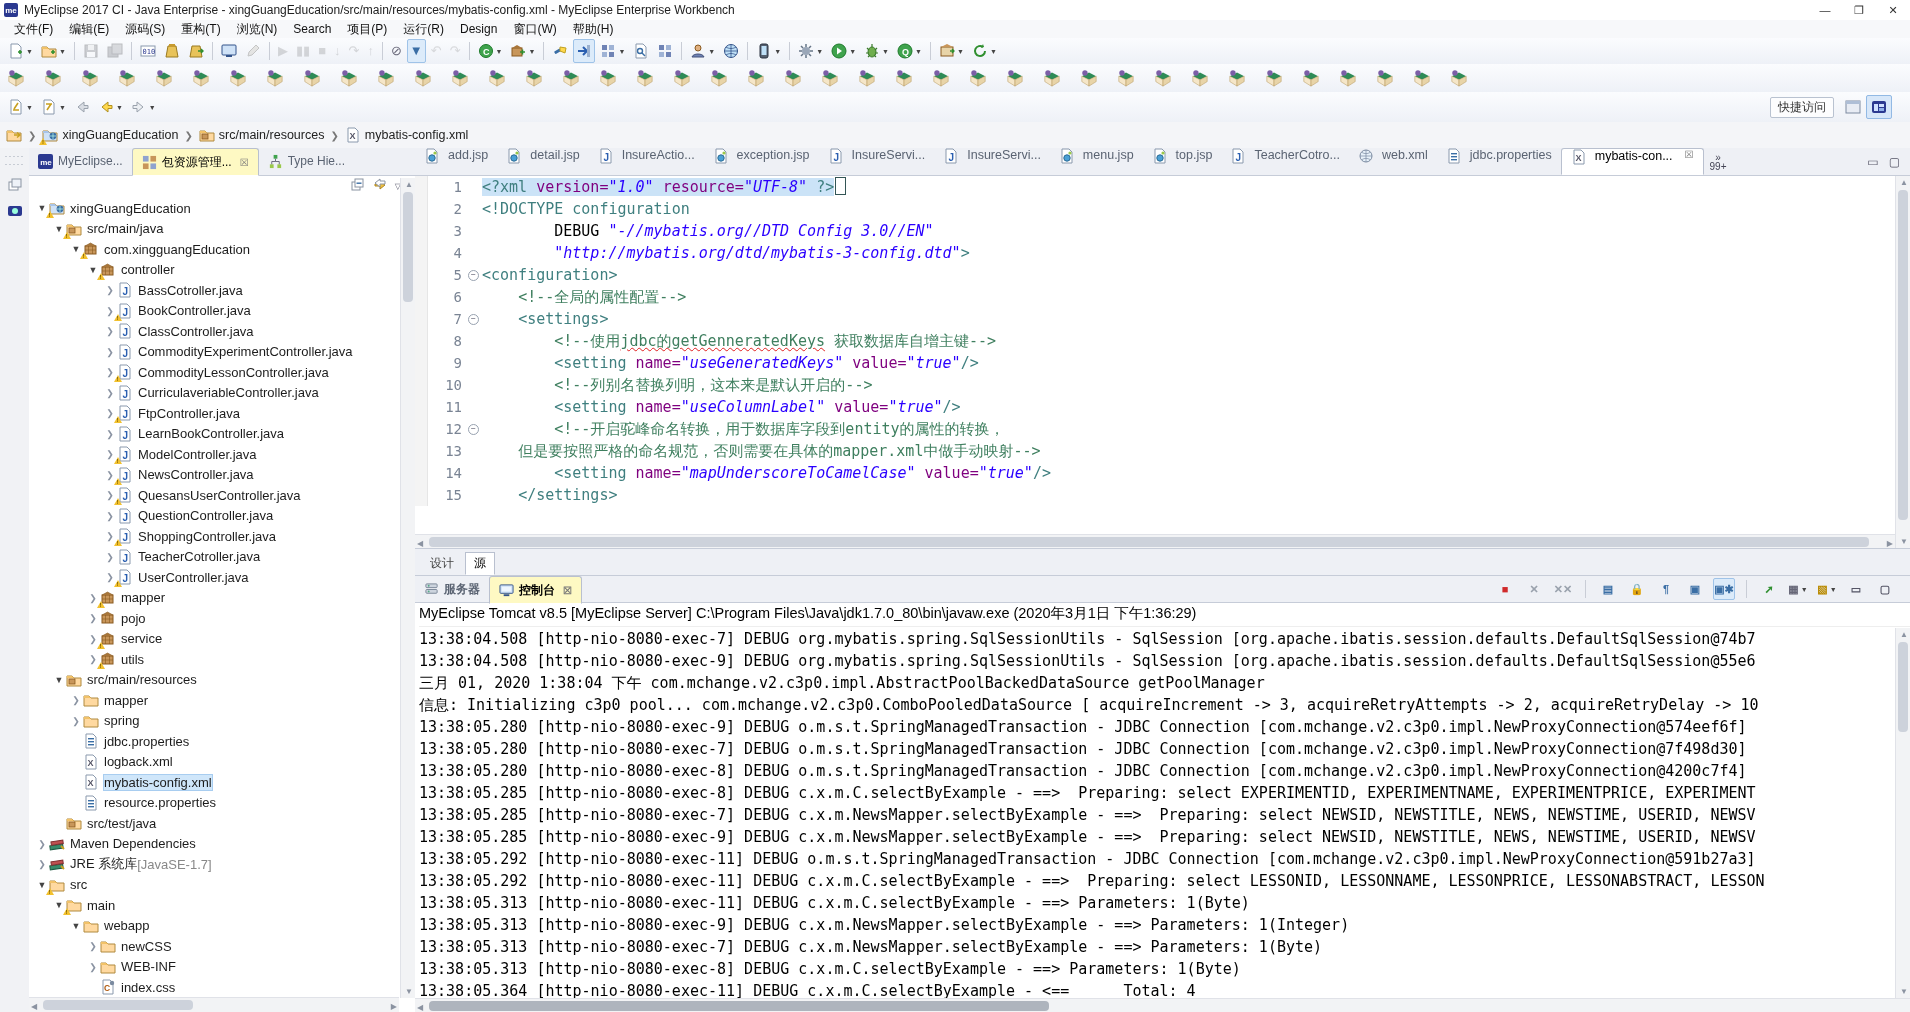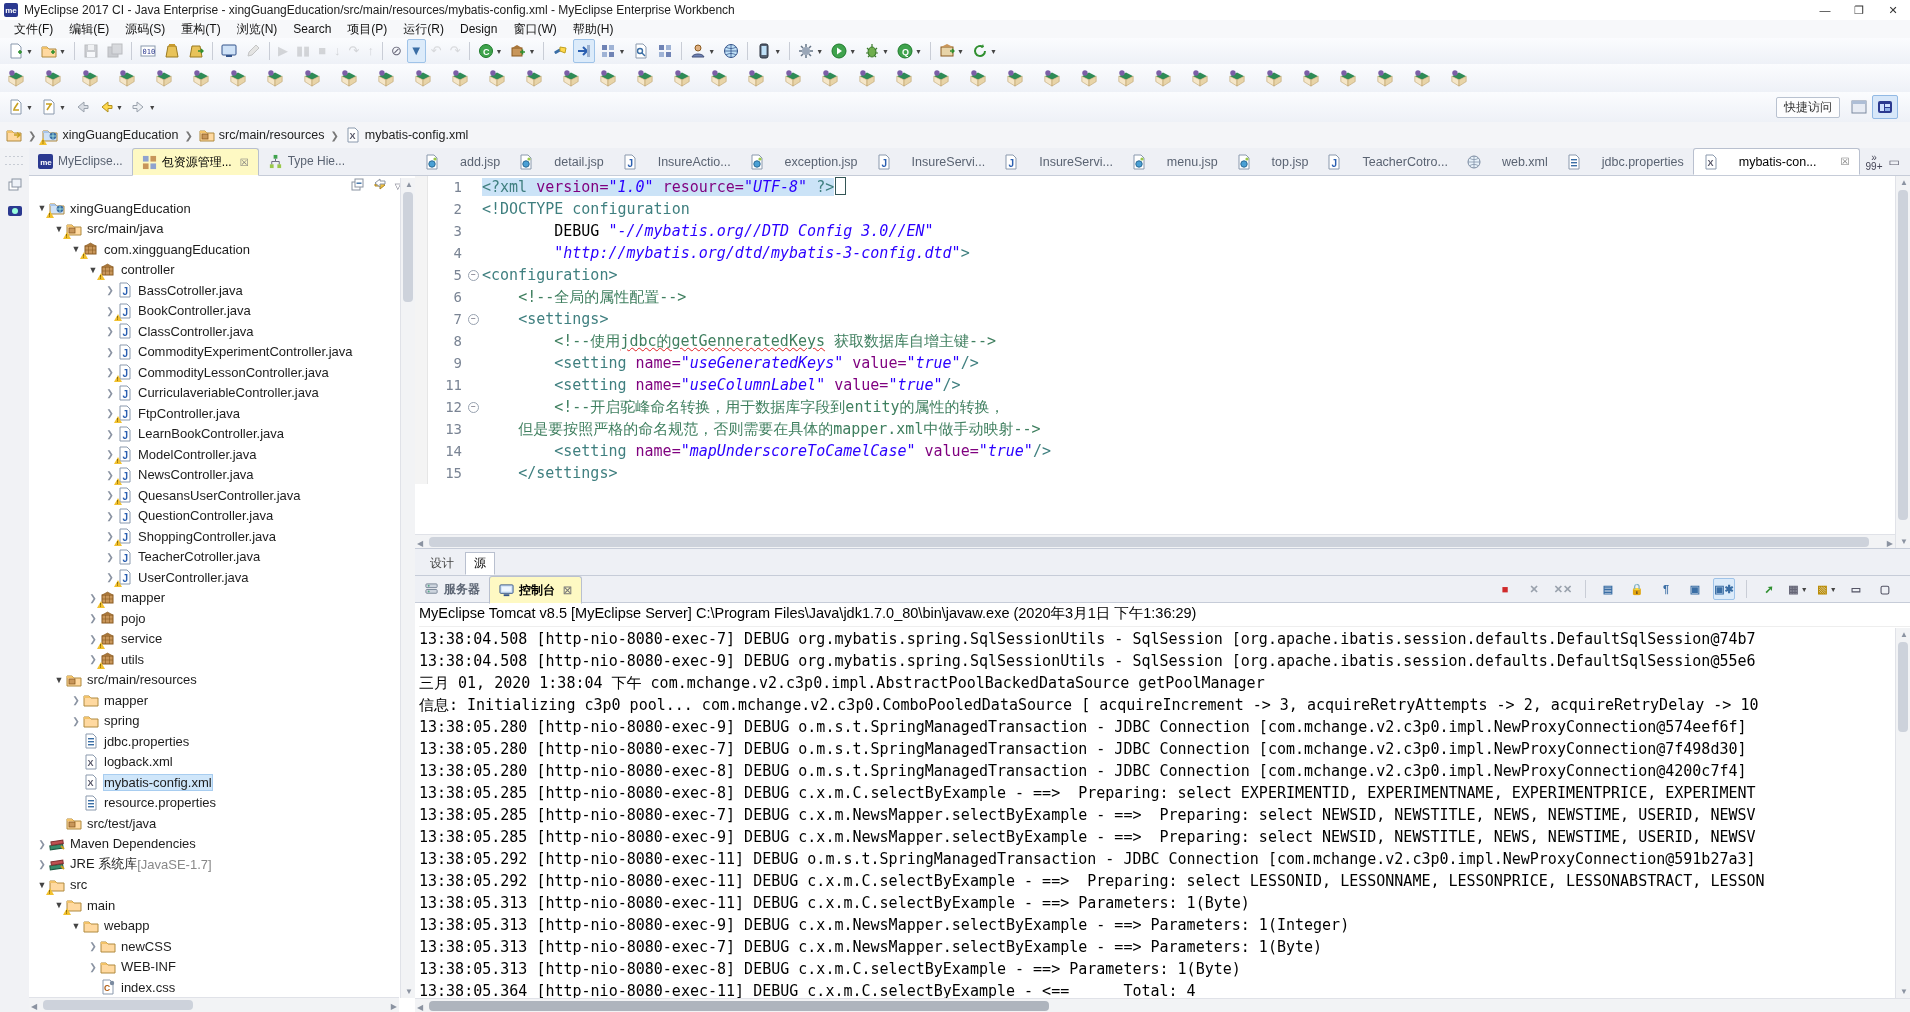--- a/index.html
+++ b/index.html
@@ -21,21 +21,21 @@
   #toolbar1{top:38px;height:26px;}
   #toolbar2{top:64px;height:28px;}
   #toolbar3{top:92px;height:30px;}
   .tbtn{display:inline-flex;align-items:center;height:22px;padding:0 2px;margin:0 1px;border:1px solid transparent;border-radius:2px;}
   .tbtn.tog{background:#dcebfa;border-color:#9fc3e8;}
   .tbtn.dis{opacity:.35;filter:grayscale(.9);}
   .tsep{width:1px;height:18px;background:#c9cdd6;margin:0 4px;flex:0 0 1px;}
   .drop{font-size:7px;color:#444;margin-left:2px;}
   .uico{font-size:13px;line-height:16px;}
   .ic svg{display:block;}
-  #qa{margin-left:auto;display:flex;align-items:center;margin-right:16px;}
+  #qa{margin-left:auto;display:flex;align-items:center;margin-right:22px;}
   #quickaccess{border:1px solid #b9c2d0;background:#fdfdfe;color:#333;padding:1px 7px;border-radius:2px;margin-right:6px;}
   .persp{width:24px;height:22px;display:flex;align-items:center;justify-content:center;border:1px solid transparent;border-radius:2px;}
   .persp.act{background:#d7e7f9;border-color:#92b9e4;}
   
   #breadcrumb{position:absolute;left:0;top:122px;width:100%;height:26px;background:#f4f5f8;
               border-bottom:1px solid #d4d9e2;display:flex;align-items:center;padding-left:6px;}
   .crumbsep{color:#777;margin:0 6px;font-size:10px;}
   .crumb{display:inline-flex;align-items:center;gap:4px;color:#222;font-size:12.5px;}
   
   #main{position:absolute;left:0;top:148px;width:1910px;height:864px;background:#eceef3;}
@@ -59,21 +59,21 @@
   .warnov{position:absolute;left:-3px;bottom:-2px;width:0;height:0;border-left:4px solid transparent;border-right:4px solid transparent;border-bottom:7px solid #f2c12e;}
   .warnov:after{content:"!";position:absolute;left:-1.5px;top:1px;font-size:6px;font-weight:bold;color:#7a5b00;}
   .vscroll{position:absolute;width:14px;background:#f2f3f5;border-left:1px solid #e0e2e8;}
   .vthumb{position:absolute;left:2px;width:10px;background:#cdd2db;border-radius:4px;}
   .hscroll{position:absolute;height:14px;background:#f2f3f5;border-top:1px solid #e0e2e8;}
   .hthumb{position:absolute;top:2px;height:10px;background:#cdd2db;border-radius:4px;}
   .sarrow{color:#8b93a1;font-size:8px;position:absolute;}
   
   #editor{position:absolute;left:415px;top:0;width:1495px;height:864px;background:#fff;}
   #edtabs{position:absolute;left:0;top:0;width:100%;height:27px;background:#eef0f5;border-bottom:1px solid #c6ccd8;display:flex;align-items:stretch;}
-  .etab{display:flex;align-items:center;gap:20px;padding:0 9px;color:#5a6372;white-space:nowrap;font-size:12.5px;}
+  .etab{display:flex;align-items:flex-start;gap:8px;padding:0 9px;color:#5a6372;white-space:nowrap;font-size:12.5px;}
   .etab.act{background:#fff;border:1px solid #b9c0cf;border-bottom-color:#fff;border-radius:3px 3px 0 0;color:#000;}
   #edoverflow{display:flex;flex-direction:column;align-items:center;justify-content:center;color:#445;padding:0 6px;font-size:10px;line-height:9px;}
   #edwinbtns{margin-left:auto;display:flex;align-items:center;gap:10px;padding-right:10px;color:#556;}
   
   #code{position:absolute;left:0;top:28px;width:1480px;height:372px;background:#fff;overflow:hidden;}
   .cline{display:flex;height:22px;line-height:22px;font-family:"DejaVu Sans Mono",monospace;font-size:15px;}
   .cline .ann{width:12px;background:#f4f4f4;border-right:1px solid #e6e6e6;flex:0 0 12px;}
   .cline .num{width:34px;text-align:right;color:#7a8494;padding-right:4px;flex:0 0 34px;font-size:14px;}
   .cline .fold{width:16px;flex:0 0 16px;position:relative;}
   .foldm{position:absolute;left:2px;top:6px;width:9px;height:9px;border:1px solid #98a2b0;border-radius:50%;background:#fff;color:#667;
@@ -1491,20 +1491,26 @@
             <span class="txt"><span><span class="k">        </span><span class="c">&lt;!--使用</span><span class="q">jdbc的getGenneratedKeys</span><span class="c"> 获取数据库自增主键--&gt;</span></span></span>
           </div>
           <div class="cline">
             <span class="ann"></span>
             <span class="num">9</span>
             <span class="fold"></span>
             <span class="txt"><span><span class="k">        </span><span class="t">&lt;setting </span><span class="a">name=</span><span class="v">"useGeneratedKeys"</span><span class="k"> </span><span class="a">value=</span><span class="v">"true"</span><span class="t">/&gt;</span></span></span>
           </div>
           <div class="cline">
             <span class="ann"></span>
+            <span class="num">10</span>
+            <span class="fold"></span>
+            <span class="txt"><span><span class="k">        </span><span class="c">&lt;!--列别名替换列明，这本来是默认开启的--&gt;</span></span></span>
+          </div>
+          <div class="cline">
+            <span class="ann"></span>
             <span class="num">11</span>
             <span class="fold"></span>
             <span class="txt"><span><span class="k">        </span><span class="t">&lt;setting </span><span class="a">name=</span><span class="v">"useColumnLabel"</span><span class="k"> </span><span class="a">value=</span><span class="v">"true"</span><span class="t">/&gt;</span></span></span>
           </div>
           <div class="cline">
             <span class="ann"></span>
             <span class="num">12</span>
             <span class="fold">
               <span class="foldm">−</span>
             </span>

